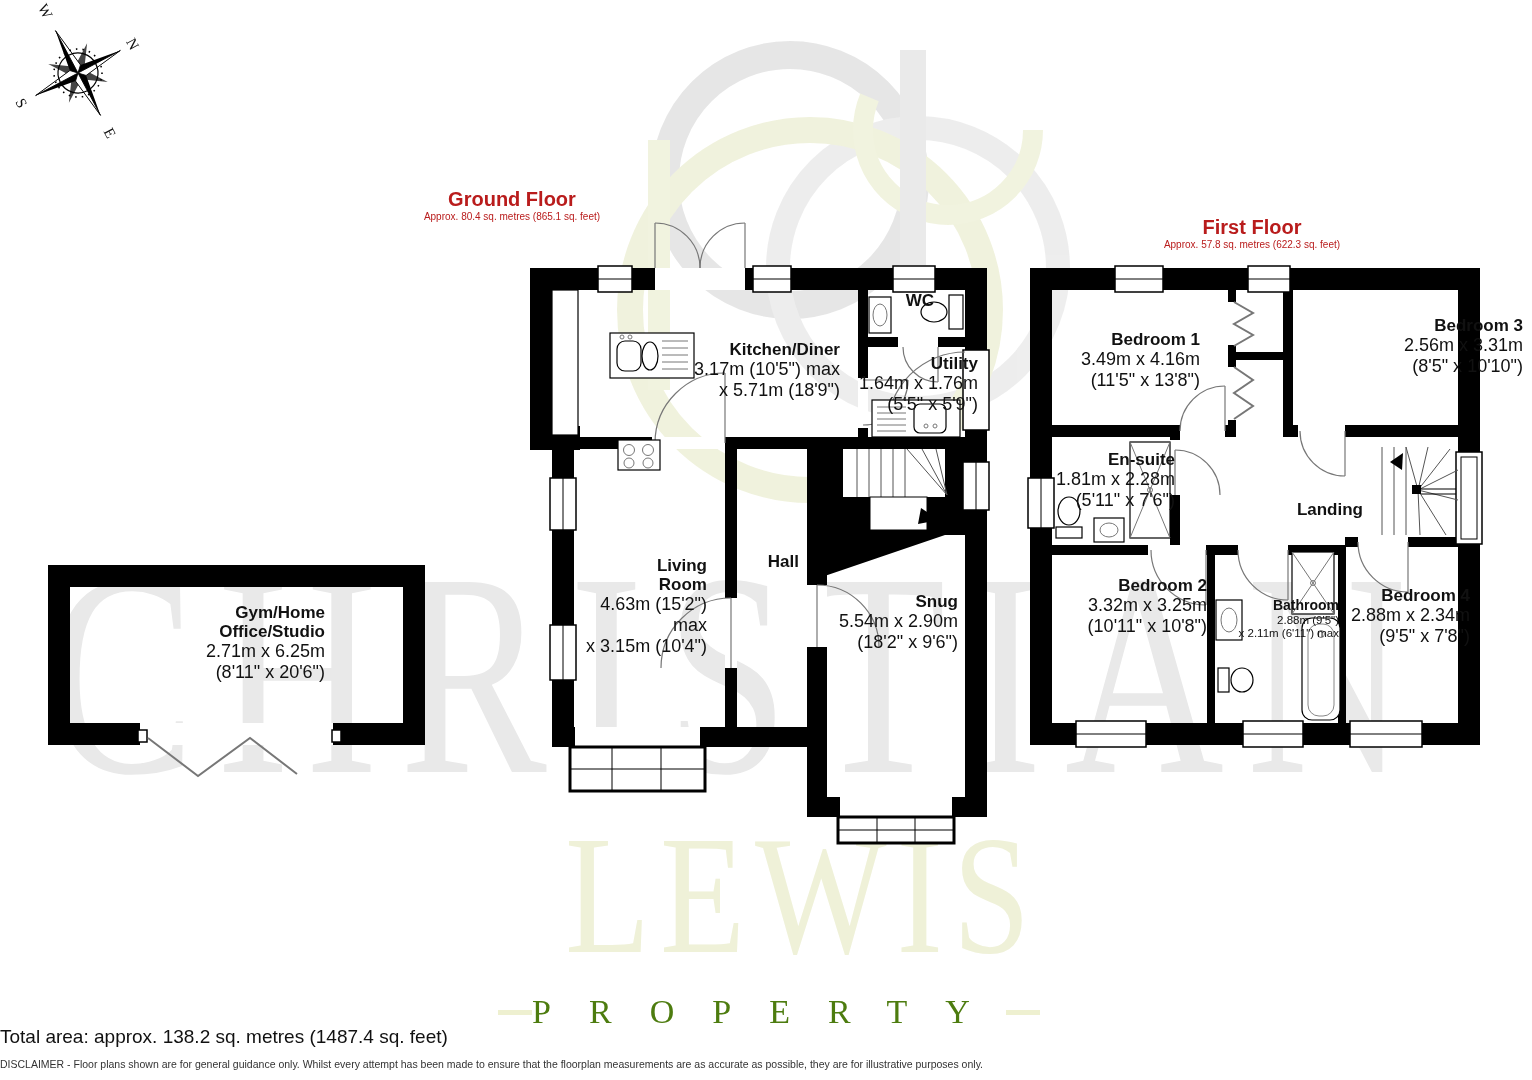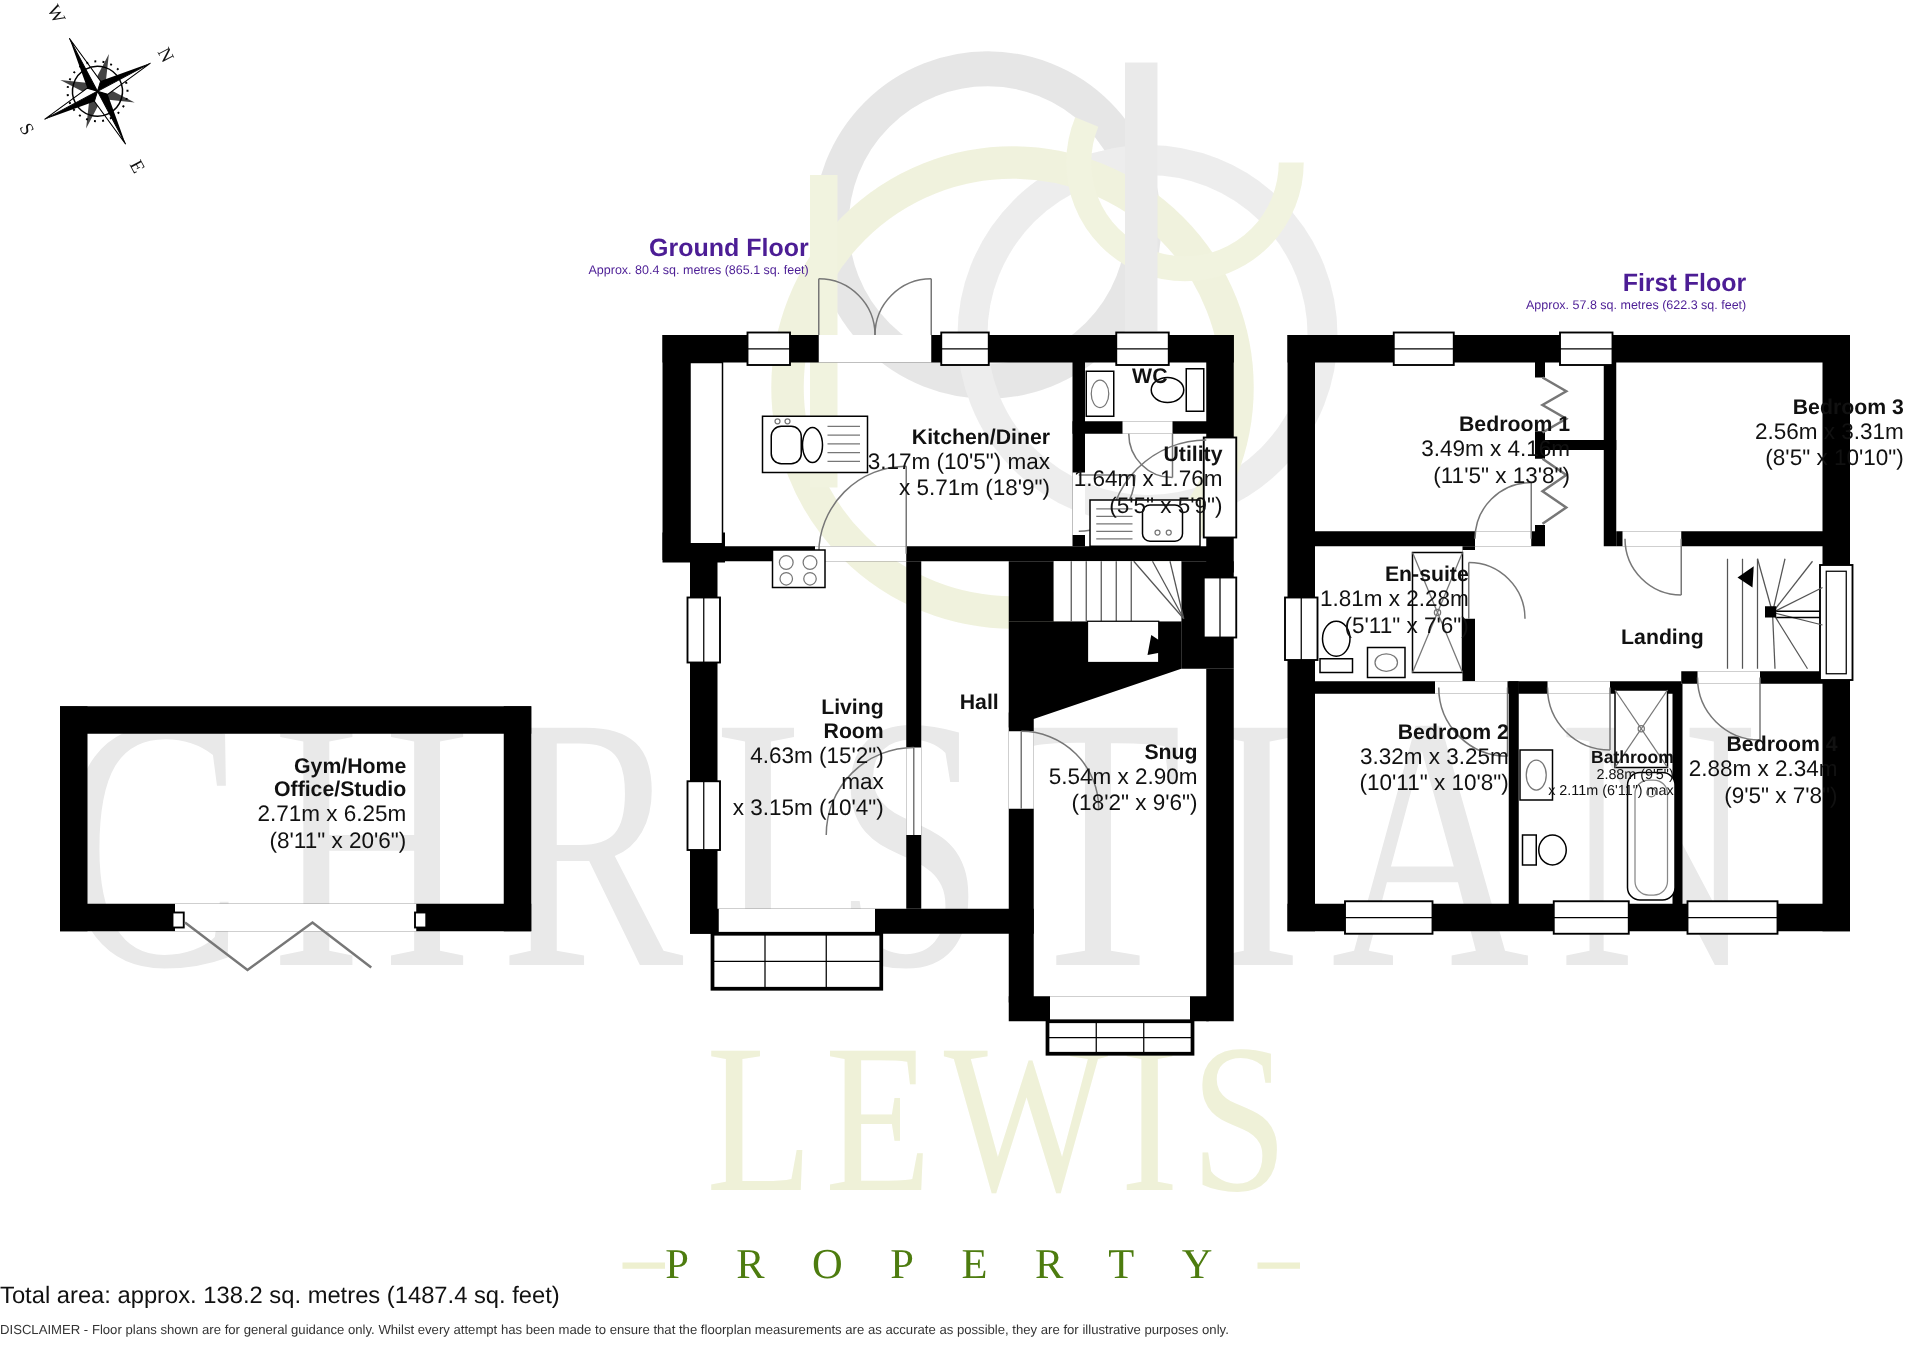--- a/index.html
+++ b/index.html
@@ -25,21 +25,21 @@
   .arc{fill:none;stroke:#777;stroke-width:1.2}
   .leaf{stroke:#777;stroke-width:1.2}
   .tread{stroke:#555;stroke-width:1}
   .zig{fill:none;stroke:#777;stroke-width:2}
   
   .room-label{position:absolute;text-align:right;color:#111}
   .rname{font-weight:700;font-size:17px;line-height:1.12}
   .rdim{font-size:18px;line-height:1.16}
   .small .rname{font-size:14px}
   .small .rdim{font-size:11.5px}
-  .floor-title{position:absolute;text-align:right;color:#4c1d95}
+  .floor-title{position:absolute;text-align:center;color:#b91c1c}
   .ft{font-weight:700;font-size:20px;line-height:1.15}
   .fs{font-size:10px}
   #total{position:absolute;left:0;top:1026px;width:100%;text-align:left;font-size:19px;color:#111}
   #disclaimer{position:absolute;left:0;top:1058px;width:100%;font-size:10.5px;color:#333}
 </style>
 </head>
 <body>
 
 <div class="canvas">
 
@@ -358,21 +358,21 @@
     <div class="rname">Snug</div>
     <div class="rdim">5.54m x 2.90m</div>
     <div class="rdim">(18'2" x 9'6")</div>
   </div>
   <div class="room-label" style="left:150px;top:603px;width:175px">
     <div class="rname">Gym/Home</div>
     <div class="rname">Office/Studio</div>
     <div class="rdim">2.71m x 6.25m</div>
     <div class="rdim">(8'11" x 20'6")</div>
   </div>
-  <div class="room-label" style="left:1096px;top:330px;width:160px">
+  <div class="room-label" style="left:1040px;top:330px;width:160px">
     <div class="rname">Bedroom 1</div>
     <div class="rdim">3.49m x 4.16m</div>
     <div class="rdim">(11'5" x 13'8")</div>
   </div>
   <div class="room-label" style="left:1368px;top:316px;width:155px">
     <div class="rname">Bedroom 3</div>
     <div class="rdim">2.56m x 3.31m</div>
     <div class="rdim">(8'5" x 10'10")</div>
   </div>
   <div class="room-label" style="left:1040px;top:450px;width:135px">

